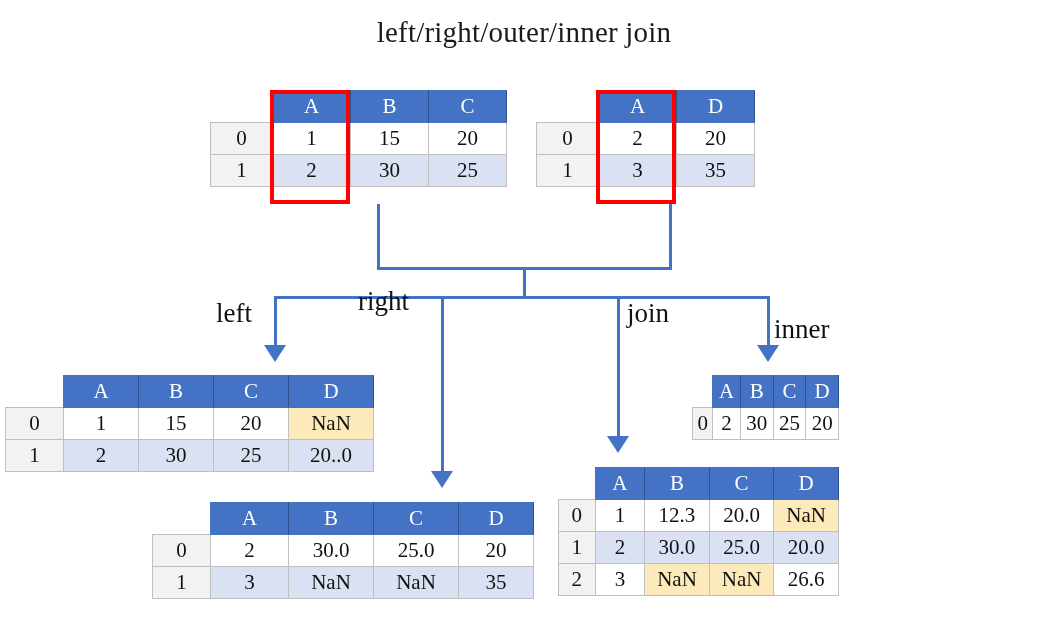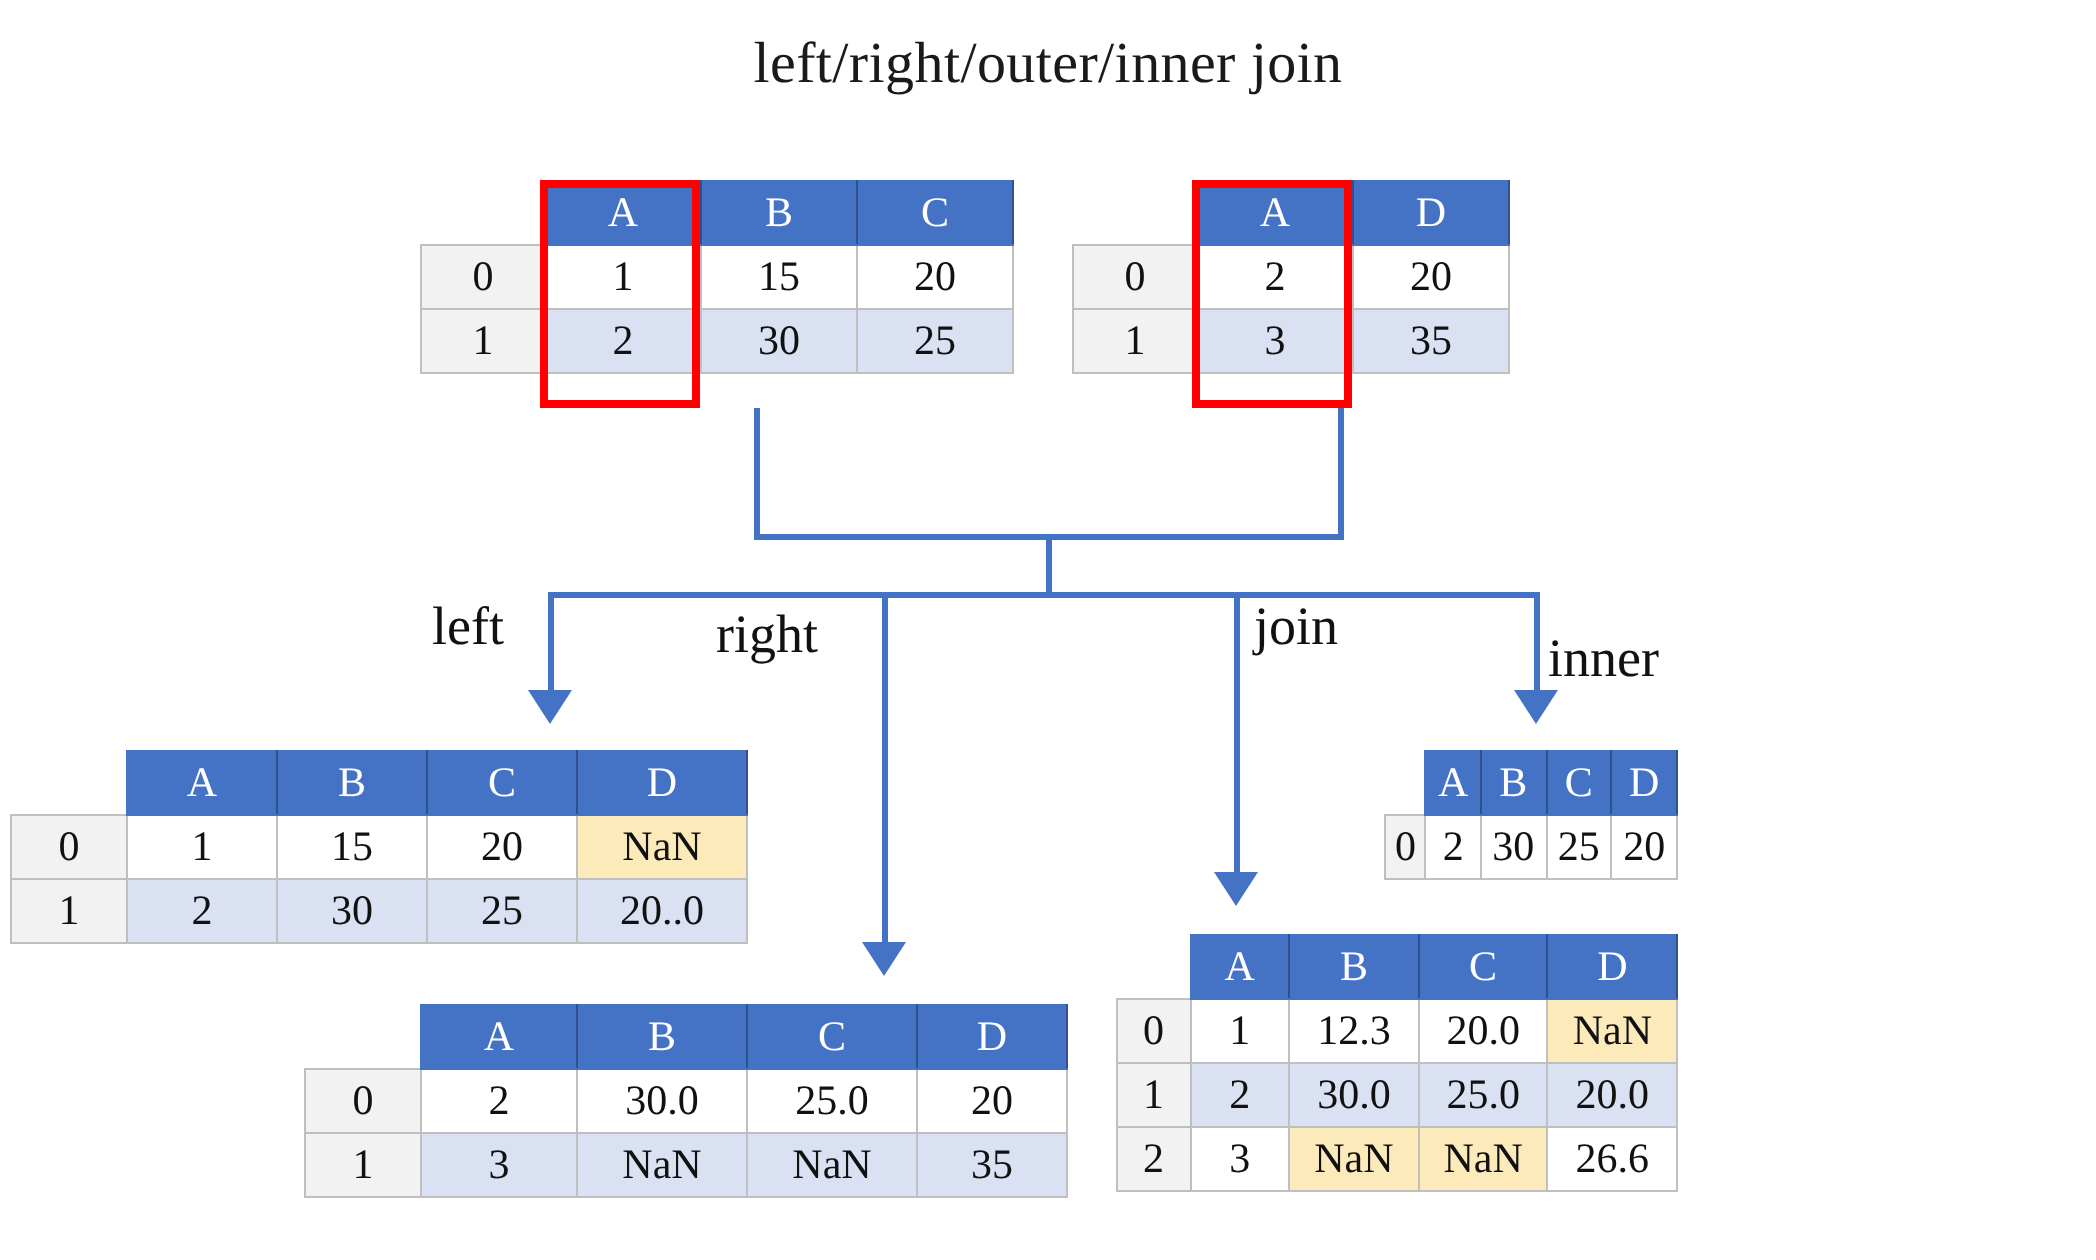--- a/index.html
+++ b/index.html
@@ -192,21 +192,21 @@
   <div class="ln v" style="left:441px; top:296px; height:175px;"></div>
   <div class="arrowhead" style="left:431px; top:471px;"></div>
 
   <div class="ln v" style="left:617px; top:296px; height:140px;"></div>
   <div class="arrowhead" style="left:607px; top:436px;"></div>
 
   <div class="ln v" style="left:767px; top:296px; height:49px;"></div>
   <div class="arrowhead" style="left:757px; top:345px;"></div>
 
   <div class="blabel" style="left:216px; top:298px;">left</div>
-  <div class="blabel" style="left:358px; top:302px;">right</div>
+  <div class="blabel" style="left:358px; top:286px;">right</div>
   <div class="blabel" style="left:627px; top:298px;">join</div>
   <div class="blabel" style="left:774px; top:314px;">inner</div>
 
   <table class="df" id="tbl-res-left" style="left:5px; top:375px;">
     <colgroup>
       <col style="width:58px">
         <col style="width:75px">
         <col style="width:75px">
         <col style="width:75px">
         <col style="width:85px">

